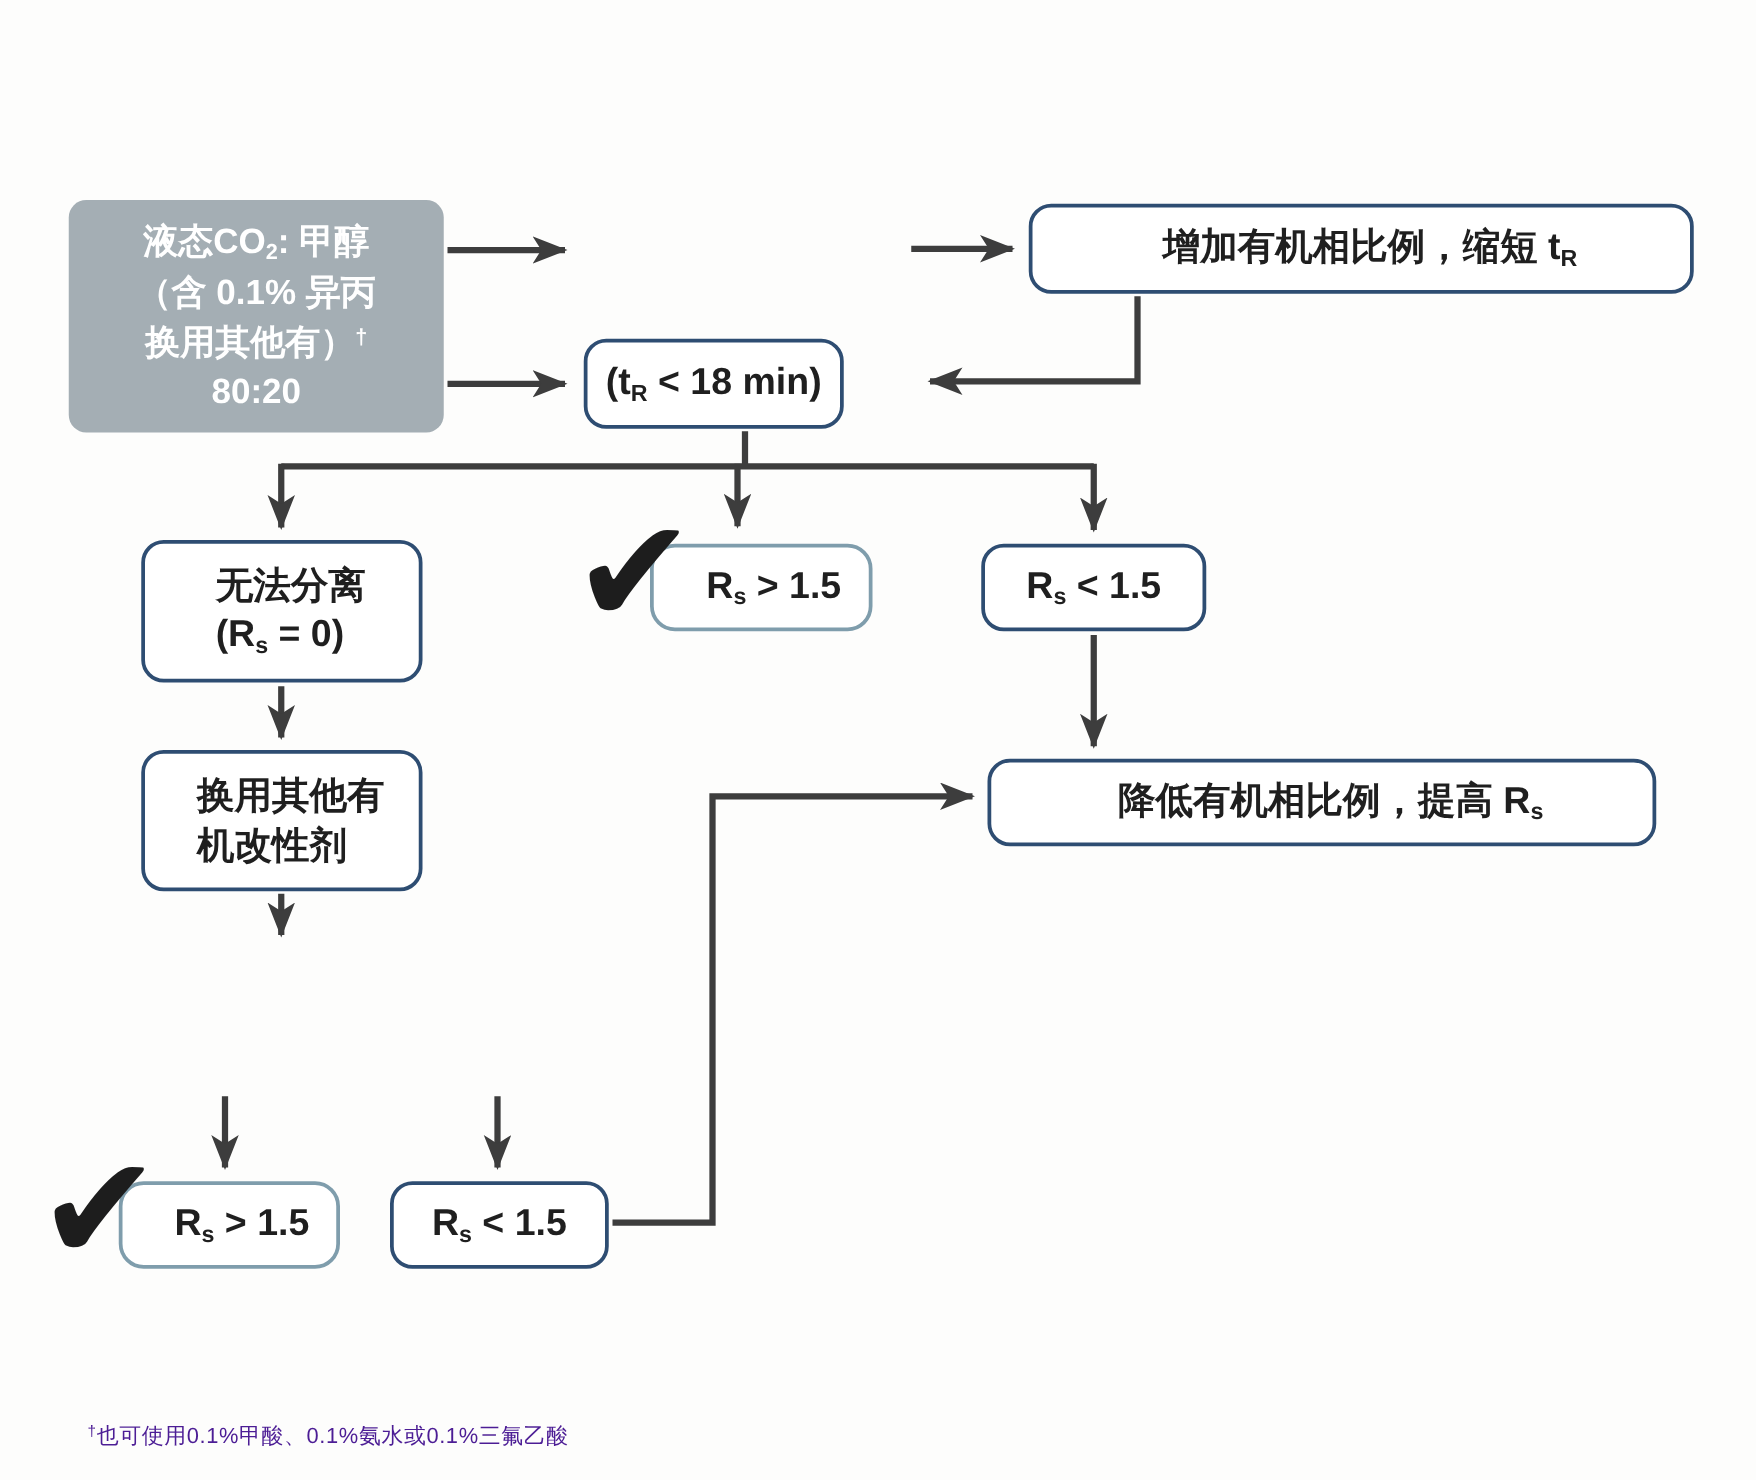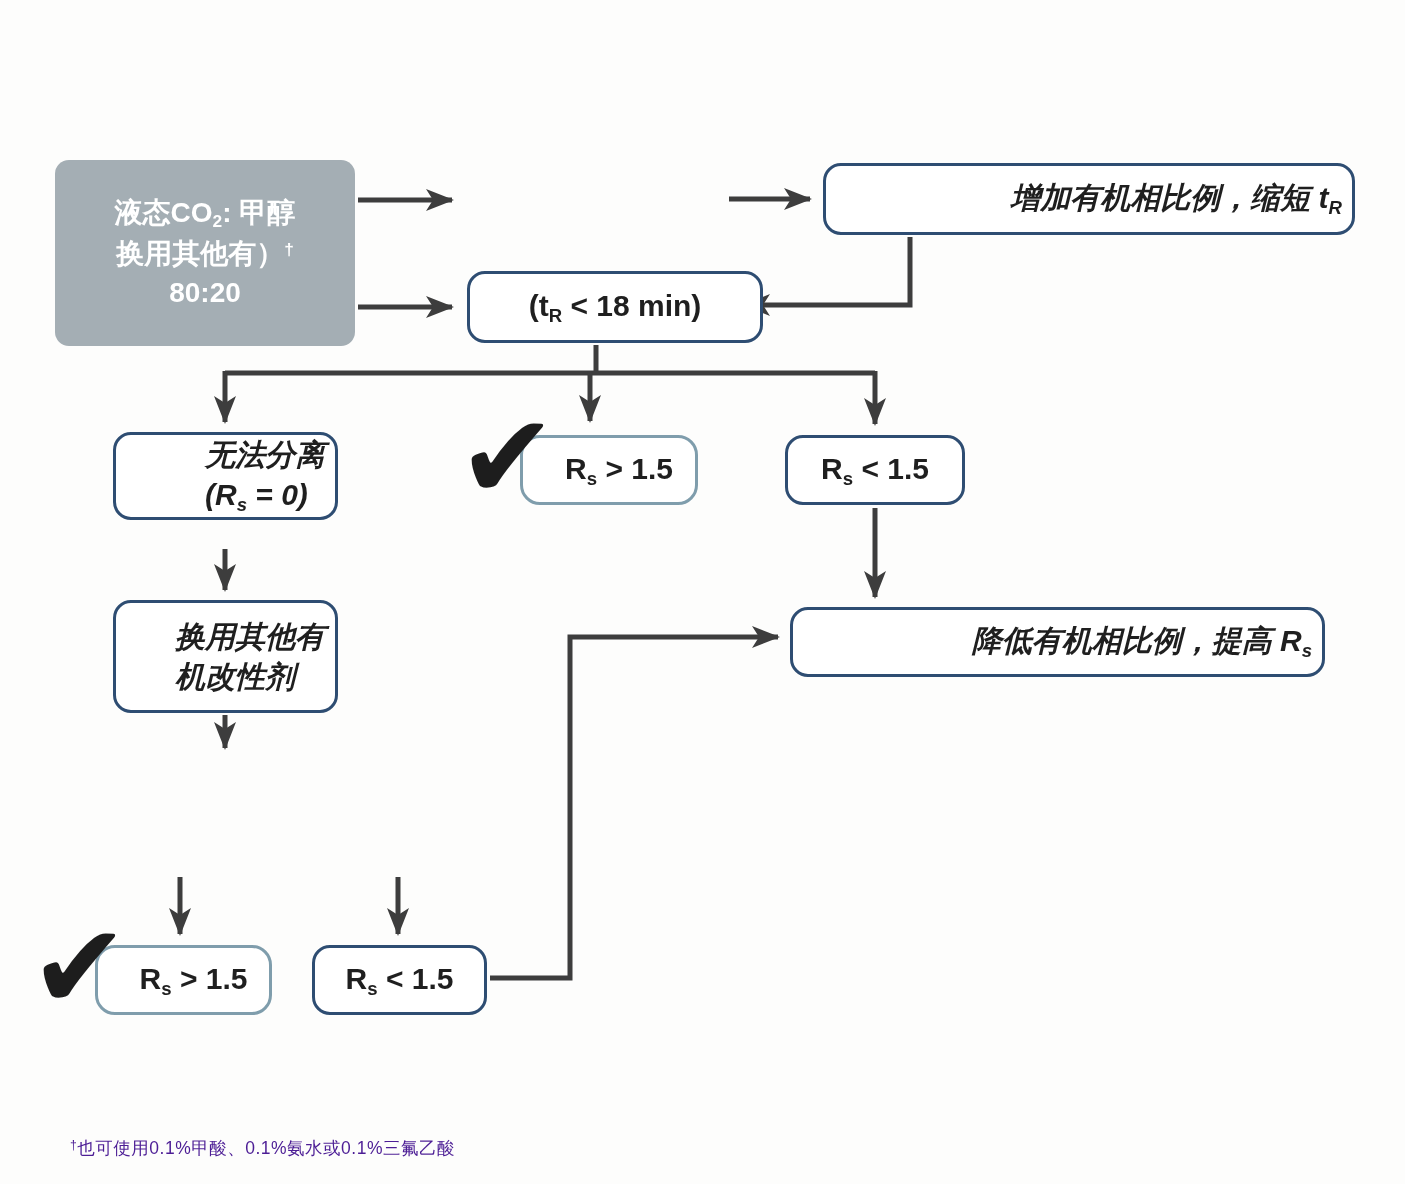--- a/index.html
+++ b/index.html
@@ -12,21 +12,21 @@
     position:absolute;left:64px;top:40px;font-size:39px;font-weight:bold;color:#2a2a2a;
     letter-spacing:1px;
   }
   .arrow-layer{position:absolute;left:0;top:0;width:1405px;height:1184px;pointer-events:none;}
   .node{
     position:absolute;box-sizing:border-box;background:#ffffff;
     border:3.5px solid #2e4d72;border-radius:18px;
     display:flex;align-items:center;font-weight:bold;font-size:30px;line-height:1.32;
   }
   .node.center{justify-content:center;text-align:center;}
-  .node.left{justify-content:flex-end;padding-left:24px;padding-right:10px;text-align:left;font-style:italic;}
+  .node.left{justify-content:center;padding-left:24px;padding-right:10px;text-align:left;}
   .node.light{border-color:#7f9dac;border-width:3px;border-radius:20px;padding-left:20px;}
   .start-box{
     position:absolute;box-sizing:border-box;left:55px;top:160px;width:300px;height:186px;
     background:#a4aeb4;border-radius:14px;color:#ffffff;font-weight:bold;font-size:28px;
     display:flex;flex-direction:column;justify-content:center;align-items:center;
     text-align:center;line-height:1.42;border:none;
   }
   sub.s{font-size:0.62em;vertical-align:-0.3em;font-weight:bold;}
   sup.s{font-size:0.62em;vertical-align:0.45em;font-weight:bold;}
   .check{
@@ -63,34 +63,35 @@
       <line x1="875" y1="508" x2="875" y2="597" marker-end="url(#ah)"></line>
       <line x1="225" y1="715" x2="225" y2="748" marker-end="url(#ah)"></line>
       <line x1="180" y1="877" x2="180" y2="934" marker-end="url(#ah)"></line>
       <line x1="398" y1="877" x2="398" y2="934" marker-end="url(#ah)"></line>
       <polyline points="490,978 570,978 570,637 778,637" marker-end="url(#ah)"></polyline>
     </g>
   </svg>
 
   <div class="start-box">
     <div><span>液态CO</span><sub class="s">2</sub><span>: 甲醇</span></div>
+    <div><span>（含 0.1% 异丙</span></div>
     <div><span>换用其他有）</span><sup class="s">†</sup></div>
     <div><span>80:20</span></div>
   </div>
 
 
   <div class="node left" style="left:823px;top:163px;width:532px;height:72px;">
     <span><span>增加有机相比例，缩短 t</span><sub class="s">R</sub></span>
   </div>
 
-  <div class="node center" style="left:467px;top:271px;width:296px;height:72px;align-items:center;">
+  <div class="node center" style="left:467px;top:271px;width:208px;height:72px;align-items:center;">
     <span><span>(t</span><sub class="s">R</sub><span> &lt; 18 min)</span></span>
   </div>
 
-  <div class="node left" style="left:113px;top:432px;width:225px;height:88px;align-items:center;">
+  <div class="node left" style="left:113px;top:432px;width:225px;height:114px;align-items:center;">
     <span>
       <span>无法分离</span><br>
       <span>(R</span><sub class="s">s</sub><span> = 0)</span>
     </span>
   </div>
 
   <div class="node center light" style="left:520px;top:435px;width:178px;height:70px;">
     <span><span>R</span><sub class="s">s</sub><span> &gt; 1.5</span></span>
   </div>
   <div class="check" style="left:458px;top:398px;">✔</div>

